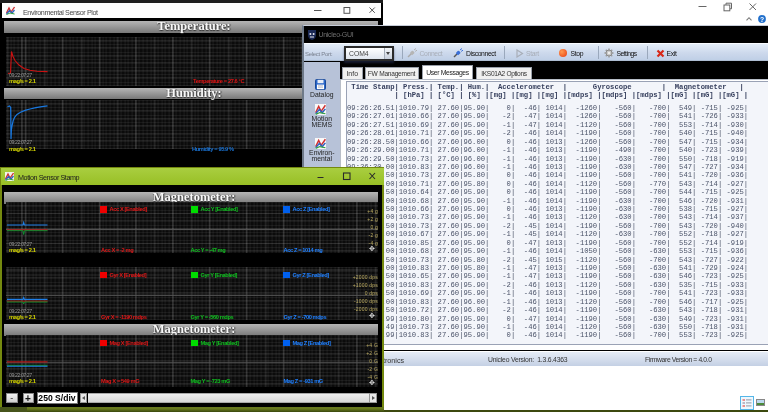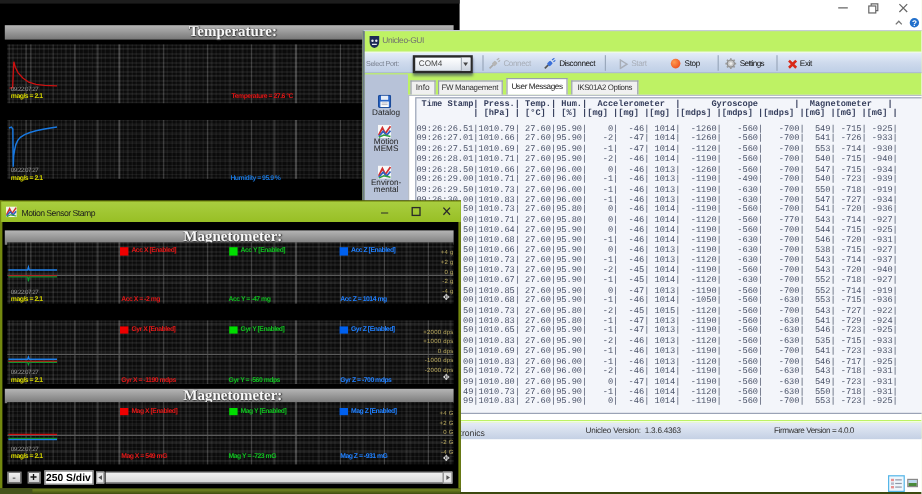--- a/index.html
+++ b/index.html
@@ -60,41 +60,56 @@
     <rect x="4" y="7.4" width="5.5" height="1" fill="#9098a8"></rect>
   </svg>
   <div class="abs" style="left:755.5px;top:399px;width:9px;height:7px;background:linear-gradient(#bcd8ee 50%,#4a8a3a 50%);border:1px solid #888;"></div>
 
   <div class="abs" style="left:0;top:409.5px;width:768px;height:2.5px;background:#3c490f;"></div>
 
   <div id="env" class="abs" style="left:0;top:0;width:383px;height:346px;background:#000;">
 
     <div class="abs" style="left:0;top:0;width:383px;height:3px;background:#1d1d1d;"></div>
 
+    <div class="abs" style="left:2px;top:3px;width:379px;height:15px;background:#fdfdfd;">
+      <svg class="abs" style="left:4px;top:3px;" width="9" height="9" viewBox="0 0 9 9">
+        <rect width="9" height="9" fill="#f8f8f8"></rect>
+        <path d="M0.5 7 L3 2 L5 6 L8.5 1" stroke="#d03030" stroke-width="1.3" fill="none"></path>
+        <path d="M0.5 8 L3.5 4.5 L6 7 L8.5 4" stroke="#3060c0" stroke-width="1.3" fill="none"></path>
+        <path d="M0.5 8.5 L4 7 L8.5 8" stroke="#30a040" stroke-width="1" fill="none"></path>
+      </svg>
+      <div class="abs" style="left:21px;top:4.5px;font-size:7.2px;color:#4a4a4a;letter-spacing:-0.42px;">Environmental Sensor Plot</div>
+      <svg class="abs" style="left:306px;top:0;" width="71" height="15" viewBox="0 0 71 15">
+        <line x1="6" y1="7.5" x2="13.5" y2="7.5" stroke="#555" stroke-width="1"></line>
+        <rect x="36" y="4.5" width="5.8" height="5.8" fill="none" stroke="#555" stroke-width="1"></rect>
+        <path d="M61.5 4.5 L66.8 9.8 M66.8 4.5 L61.5 9.8" stroke="#555" stroke-width="1"></path>
+      </svg>
+    </div>
 
     <div class="hdrbar" style="top:21px;">Temperature:</div>
     <div class="grid abs" style="left:6px;top:37px;width:372px;height:48.5px;"></div>
     <svg class="abs" style="left:6px;top:37px;" width="372" height="48.5" viewBox="0 0 372 48.5">
       <path d="M2 36.5 L4.5 36 L5.5 14.5 L6.8 19 L9 23.5 L13 28 L18 31.5 L24 33.3 L31 34.2 L41.5 34.6" stroke="#cc1111" stroke-width="1.1" fill="none"></path>
     </svg>
     <div class="ts" style="left:9px;top:71.5px;">09:22:07:27</div>
     <div class="mgs" style="left:9px;top:78px;">mag/s = 2.1</div>
     <div class="val" style="left:193px;top:78px;color:#e01515;">Temperature = 27.6 °C</div>
 
+    <div class="hdrbar" style="top:87.5px;">Humidity:</div>
     <div class="grid abs" style="left:6px;top:100px;width:372px;height:49px;"></div>
     <svg class="abs" style="left:6px;top:100px;" width="372" height="49" viewBox="0 0 372 49">
       <path d="M1.5 6.7 L3.5 5.9 L4.7 7.5 L5 39 L5.4 30 L6.2 25 L7.2 20.5 L8.8 17 L11 14.4 L14.5 12.2 L19 10.4 L24 9 L30 7.7 L36 6.6 L41.5 5.9" stroke="#1878e0" stroke-width="1.2" fill="none"></path>
     </svg>
     <div class="ts" style="left:9px;top:139px;">09:22:07:27</div>
     <div class="mgs" style="left:9px;top:145.5px;">mag/s = 2.1</div>
     <div class="val" style="left:192px;top:145.5px;color:#1a75d8;">Humidity = 95.9 %</div>
 
   </div>
 
-  <div id="uni" class="abs" style="left:302px;top:24.5px;width:466px;height:340px;background:#bef264;border-left:2px solid #6e7988;border-top:1px solid #c6ccd8;">
+  <div id="uni" class="abs" style="left:302px;top:24.5px;width:466px;height:340px;background:#000000;border-left:2px solid #6e7988;border-top:1px solid #c6ccd8;">
 
     <svg class="abs" style="left:2.5px;top:3.5px;" width="10" height="12" viewBox="0 0 10 12">
       <path d="M1 1 L9 1 L9 6 Q9 10 5 11 Q1 10 1 6 Z" fill="#1c2a56"></path>
       <circle cx="3.4" cy="5" r="1" fill="#e8e8f0"></circle>
       <circle cx="6.6" cy="5" r="1" fill="#e8e8f0"></circle>
       <path d="M3 8 L7 8" stroke="#e8e8f0" stroke-width="1"></path>
     </svg>
     <div class="abs" style="left:14.5px;top:5.5px;font-size:7px;color:#707070;letter-spacing:-0.3px;">Unicleo-GUI</div>
 
     <div class="abs" style="left:0;top:17.5px;width:466px;height:18px;background:linear-gradient(#e4edf8,#cdd9ec 55%,#bfcfe6);border-top:1px solid #f8fbff;border-bottom:1px solid #aebdd2;">

